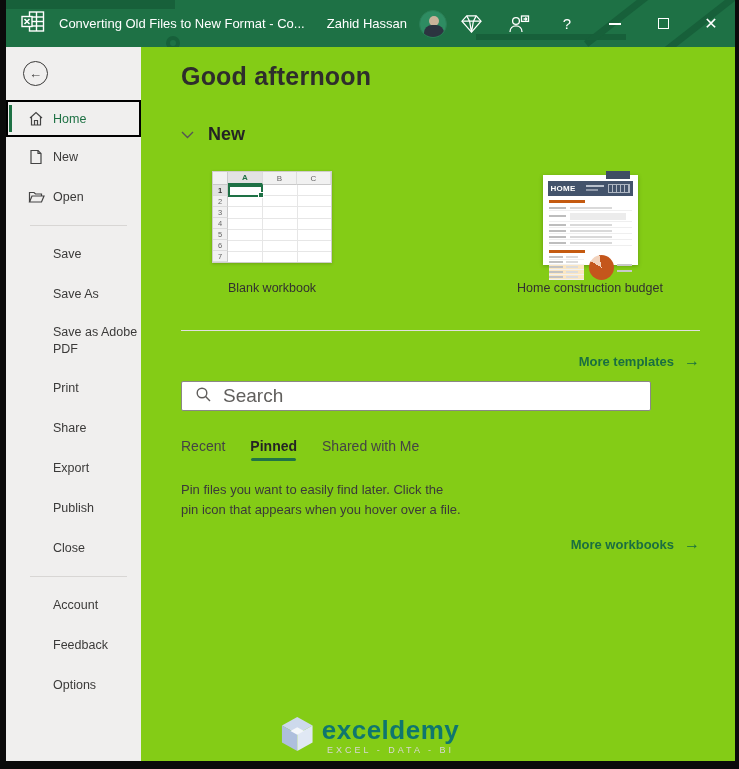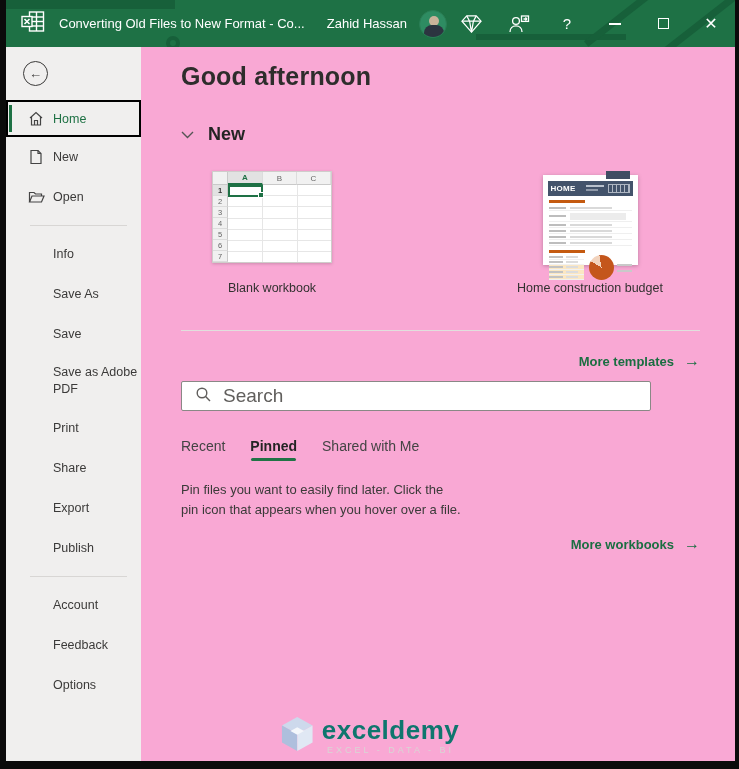--- a/index.html
+++ b/index.html
@@ -30,21 +30,21 @@
   .tb-btn { width:48px; height:47px; display:flex; align-items:center; justify-content:center; }
   .tb-btn svg { display:block; }
   .tb-help { font-size:15px; }
   .win-min  { width:12px; height:2px; background:#fff; }
   .win-max  { width:11px; height:11px; border:1.4px solid #fff; }
   .win-close { font-size:16px; line-height:1; }
 
   
   .appbody { display:flex; height:714px; }
   .sidebar { width:135px; background:#f0efee; flex:0 0 auto; font-size:12.5px; color:#3b3a39; }
-  .main { flex:1; background:#f9a8d4; padding:15px 35px 0 40px; position:relative; }
+  .main { flex:1; background:#84cc16; padding:15px 35px 0 40px; position:relative; }
 
   
   .back-btn { margin:14px 0 14px 17px; width:25px; height:25px; border-radius:50%;
               border:1.4px solid #3b3a39; display:flex; align-items:center; justify-content:center;
               font-size:13px; color:#3b3a39; cursor:pointer; }
   .side-item { height:40px; display:flex; align-items:center; padding-left:22px; cursor:pointer; }
   .side-item .ic { width:16px; height:16px; margin-right:9px; flex:0 0 auto; color:#444; }
   .side-item .lbl { color:#3b3a39; }
   .side-item.noicon { padding-left:47px; }
   .side-item.selected { height:37px; border:2px solid #000; position:relative;
@@ -241,42 +241,42 @@
             <path d="M1.5 13 V3.5 H6 L7.5 5 H13.5 V7"></path>
             <path d="M1.5 13 L4 7 H16 L13.5 13 Z"></path>
           </svg>
         </span>
         <span class="lbl">Open</span>
       </div>
 
       <div class="side-div"></div>
 
       <div class="side-item noicon">
-        <span class="lbl">Info</span>
+        <span class="lbl">Save</span>
         </div>
       <div class="side-item noicon">
         <span class="lbl">Save As</span>
-        </div>
-      <div class="side-item noicon">
-        <span class="lbl">Save</span>
         </div>
       <div class="side-item noicon tall">
         <span class="lbl">Save as Adobe PDF</span>
         </div>
       <div class="side-item noicon">
         <span class="lbl">Print</span>
         </div>
       <div class="side-item noicon">
         <span class="lbl">Share</span>
         </div>
       <div class="side-item noicon">
         <span class="lbl">Export</span>
         </div>
       <div class="side-item noicon">
         <span class="lbl">Publish</span>
+        </div>
+      <div class="side-item noicon">
+        <span class="lbl">Close</span>
         </div>
 
       <div class="side-div"></div>
 
       <div class="side-item noicon">
         <span class="lbl">Account</span>
         </div>
       <div class="side-item noicon">
         <span class="lbl">Feedback</span>
         </div>

